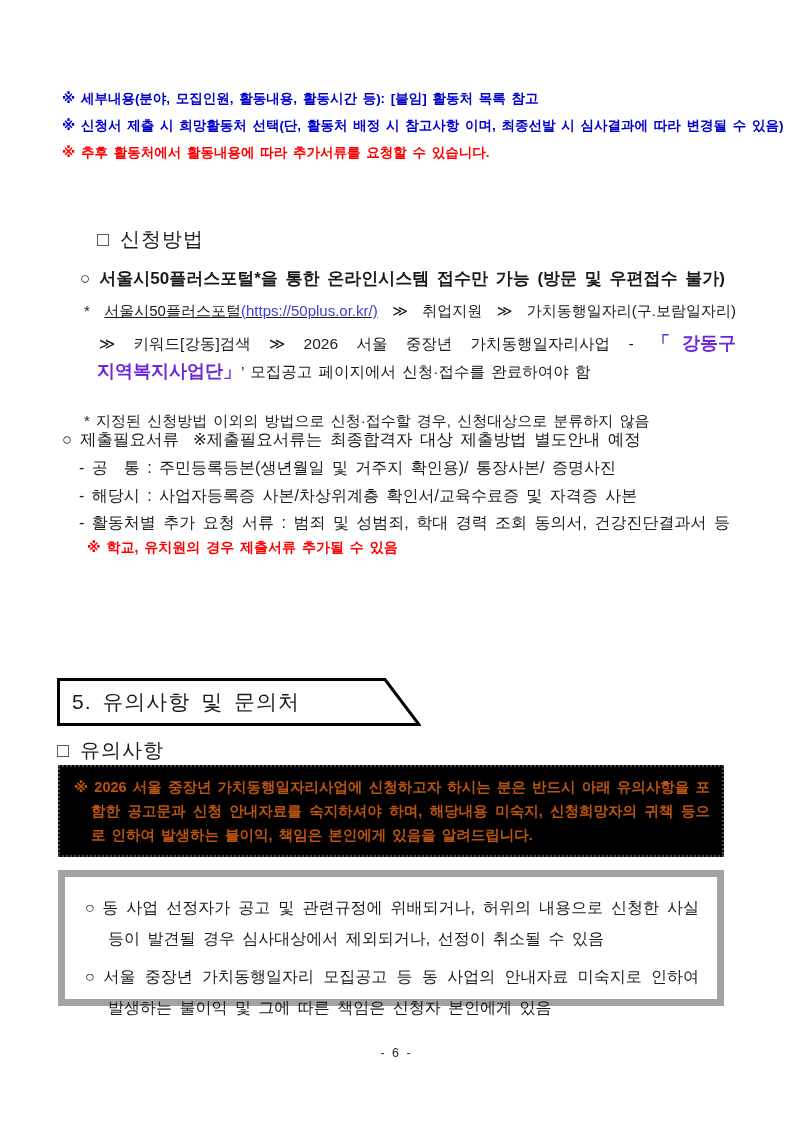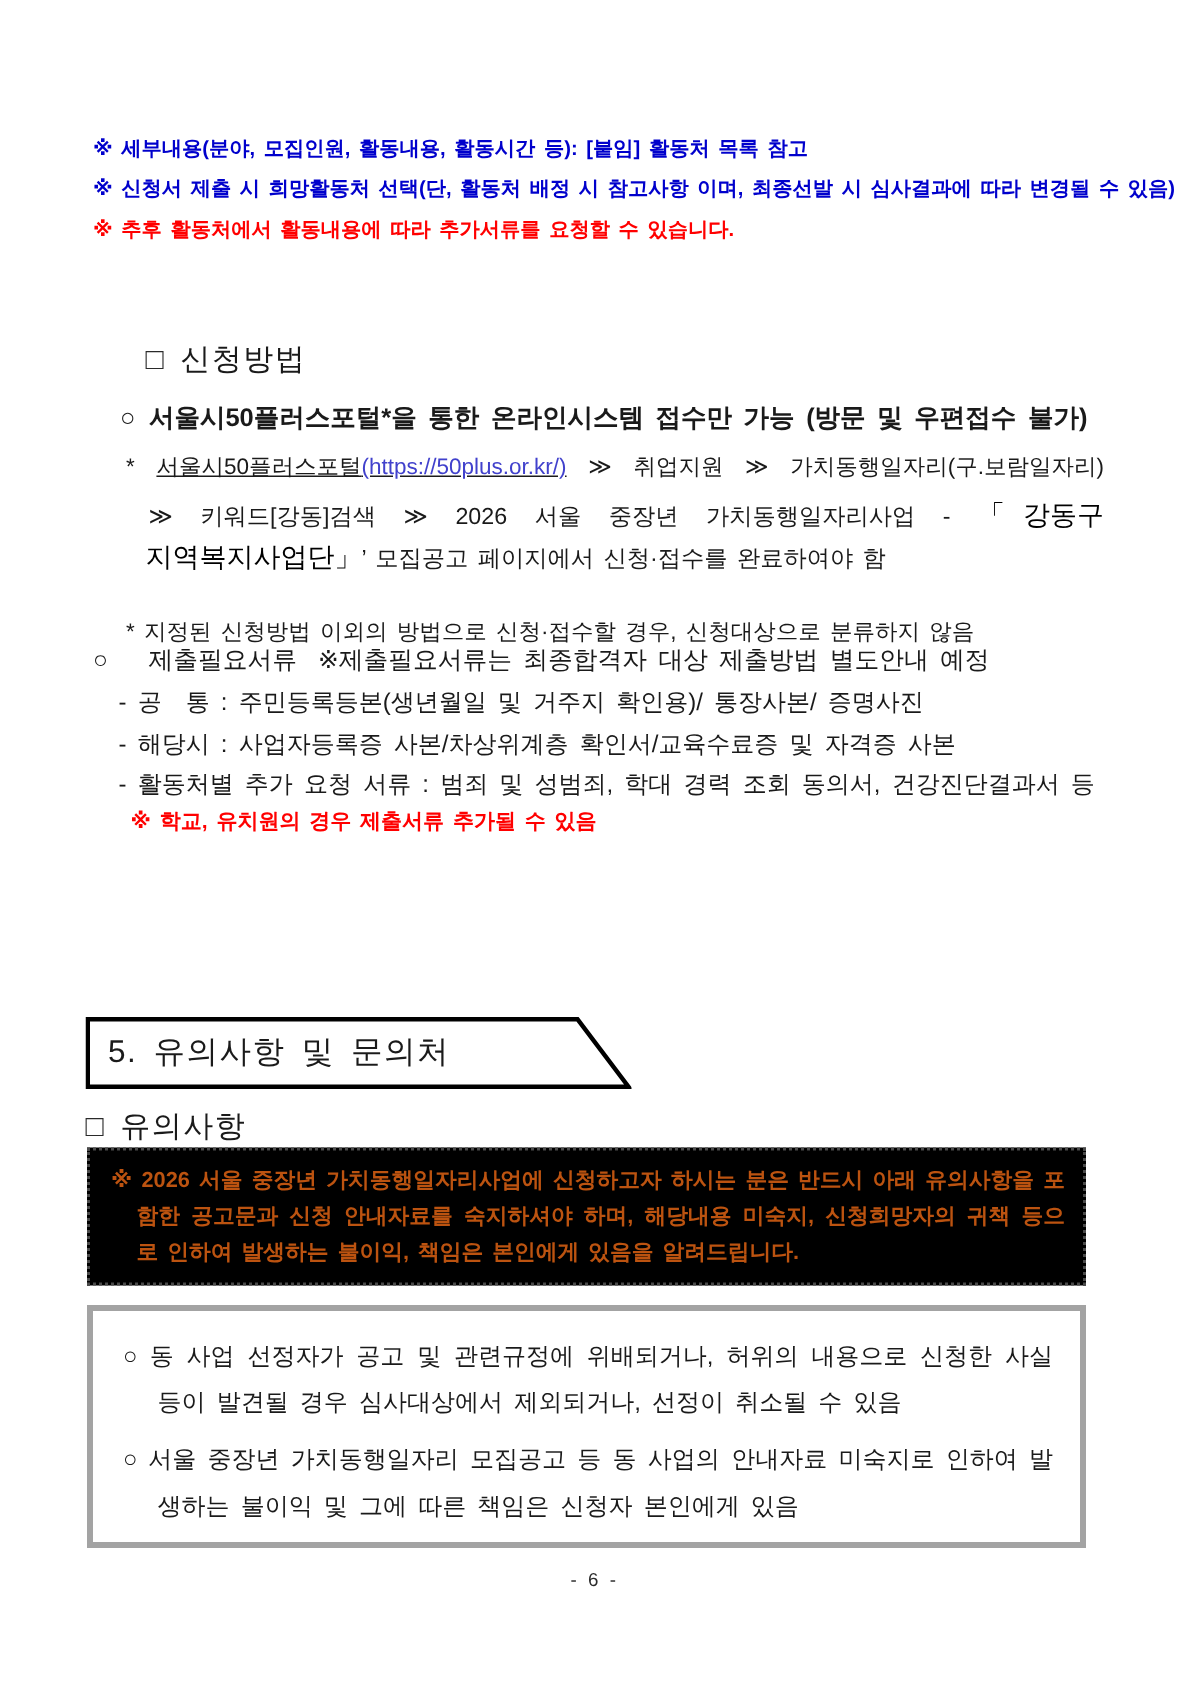--- a/index.html
+++ b/index.html
@@ -5,21 +5,21 @@
   html,body{margin:0;padding:0;}
   body{
     width:793px;height:1121px;position:relative;background:#ffffff;
     font-family:"Liberation Sans","DejaVu Sans",sans-serif;
     color:#1a1a1a;overflow:hidden;
   }
   .abs{position:absolute;}
   .nowrap{white-space:nowrap;}
   .blue{color:#0000cc;}
   .red{color:#ff0000;}
-  .hl-blue{color:#000000;font-weight:normal;}
+  .hl-blue{color:#6d28d9;font-weight:bold;}
   .orange{color:#bc5310;}
 
   
   #top-notes{left:62px;top:85px;width:690px;font-size:13.5px;font-weight:bold;line-height:27px;word-spacing:2px;}
 
   
   #apply-heading{left:57px;top:226px;font-size:20px;letter-spacing:1px;padding-left:40px;}
   #apply-heading .box-marker{font-size:20px;color:#2a2a2a;margin-right:10px;}
   #apply-bullet1{left:80px;top:267px;width:690px;font-size:17px;font-weight:bold;word-spacing:3px;}
   #apply-bullet1 .circle-marker{font-weight:normal;font-size:17px;margin-right:9px;}
@@ -29,21 +29,21 @@
   #path-line1 .underlined{text-decoration:underline;}
   #path-link-url{color:#4141cc;}
   #path-line2{left:99px;top:331px;width:637px;font-size:15.5px;text-align:justify;text-align-last:justify;}
   #path-line2 .hl-blue,#path-line3 .hl-blue{font-size:18px;}
   #path-line3{left:97px;top:359px;width:650px;font-size:15.5px;}
   #path-note{left:84px;top:412px;width:660px;}
 
   
   #docs-heading{left:62px;top:429px;width:690px;font-size:16.5px;word-spacing:3px;}
   #docs-heading .circle-marker{margin-right:8px;}
-  #docs-heading .docs-title{margin-right:14px;margin-left:19px;}
+  #docs-heading .docs-title{margin-right:14px;}
   .docs-item{font-size:16px;word-spacing:3px;}
   #docs-item1{left:79px;top:458px;}
   #docs-item2{left:79px;top:486px;}
   #docs-item3{left:79px;top:513px;width:660px;}
   #docs-red-note{left:87px;top:539px;font-size:14px;font-weight:bold;word-spacing:2px;}
 
   
   #sec5-box{left:57px;top:678px;width:364px;height:48px;}
   #sec5-title{left:72px;top:678px;height:48px;line-height:48px;font-size:21px;font-weight:normal;letter-spacing:1px;word-spacing:4px;}
 
@@ -56,22 +56,22 @@
     background:#000000;border:2px dotted #4a4a4a;
     padding:8px 12px 8px 14px;
   }
   #notice-box p{
     margin:0;font-size:14.5px;font-weight:bold;line-height:24px;
     text-align:justify;padding-left:17px;text-indent:-17px;word-spacing:2px;
   }
 
   
   #caution-box{
-    left:58px;top:870px;width:666px;height:162px;box-sizing:border-box;
-    background:#ffffff;border:4px solid #a3a3a3;
+    left:58px;top:870px;width:666px;height:136px;box-sizing:border-box;
+    background:#ffffff;border:7px solid #a3a3a3;
     padding:15px 18px 0 20px;
   }
   #caution-box p{
     margin:0 0 7px 0;font-size:16px;line-height:31px;text-align:justify;
     padding-left:23px;text-indent:-23px;word-spacing:3px;color:#1a1a1a;
   }
   #caution-box .circle-marker{margin-right:7px;}
 
   #footer{left:0;top:1046px;width:793px;text-align:center;font-size:12.5px;color:#2b2b2b;letter-spacing:2px;}
 </style>

